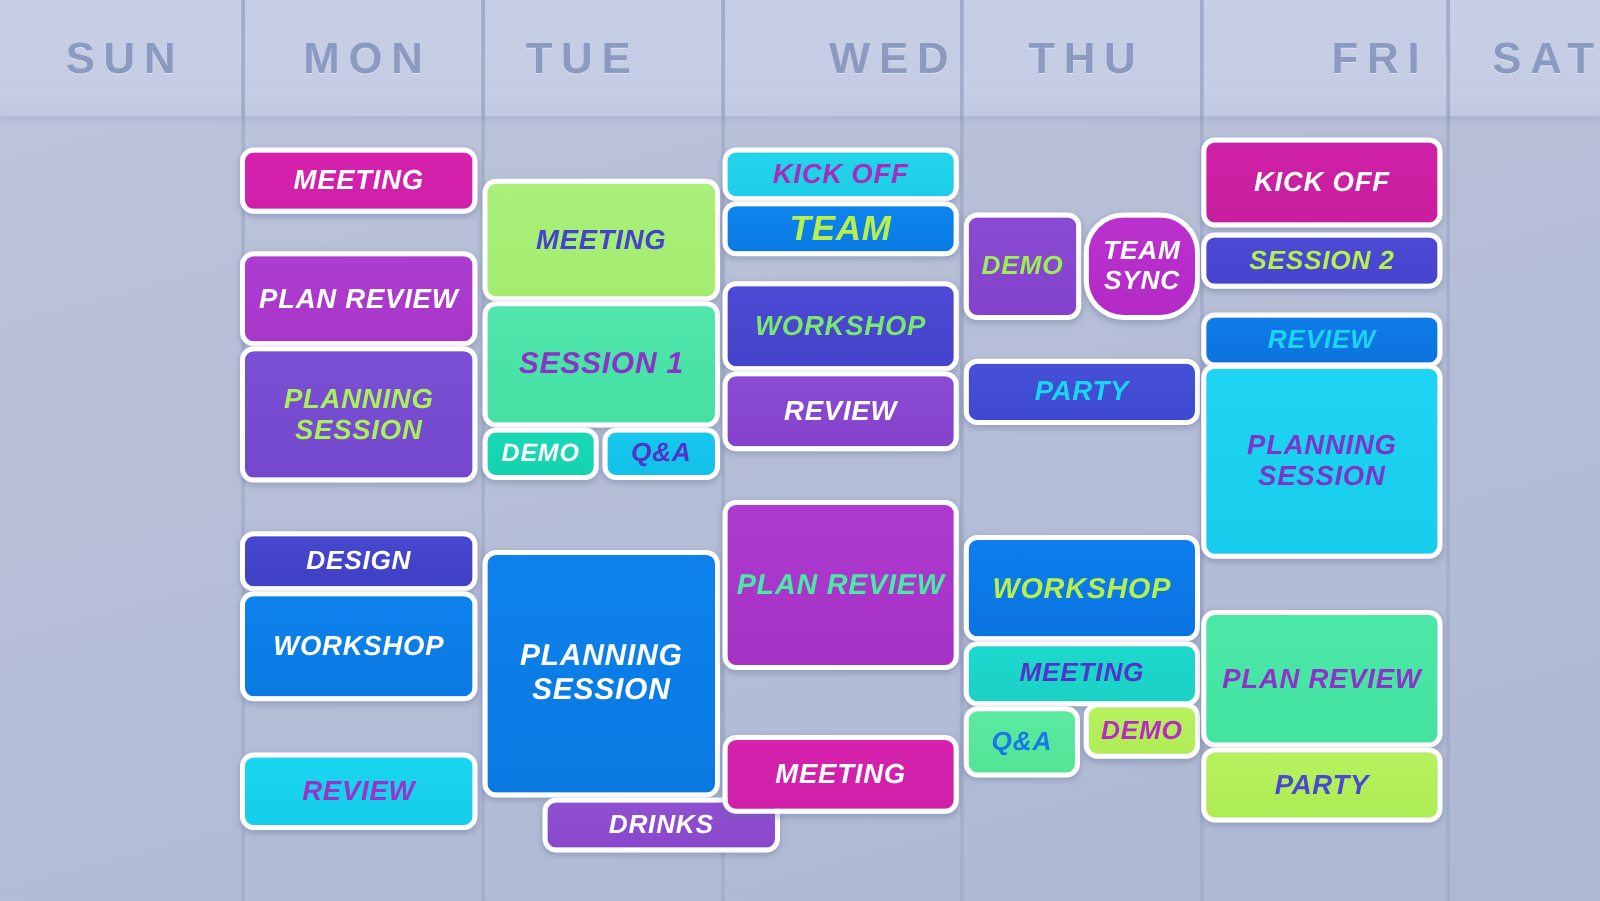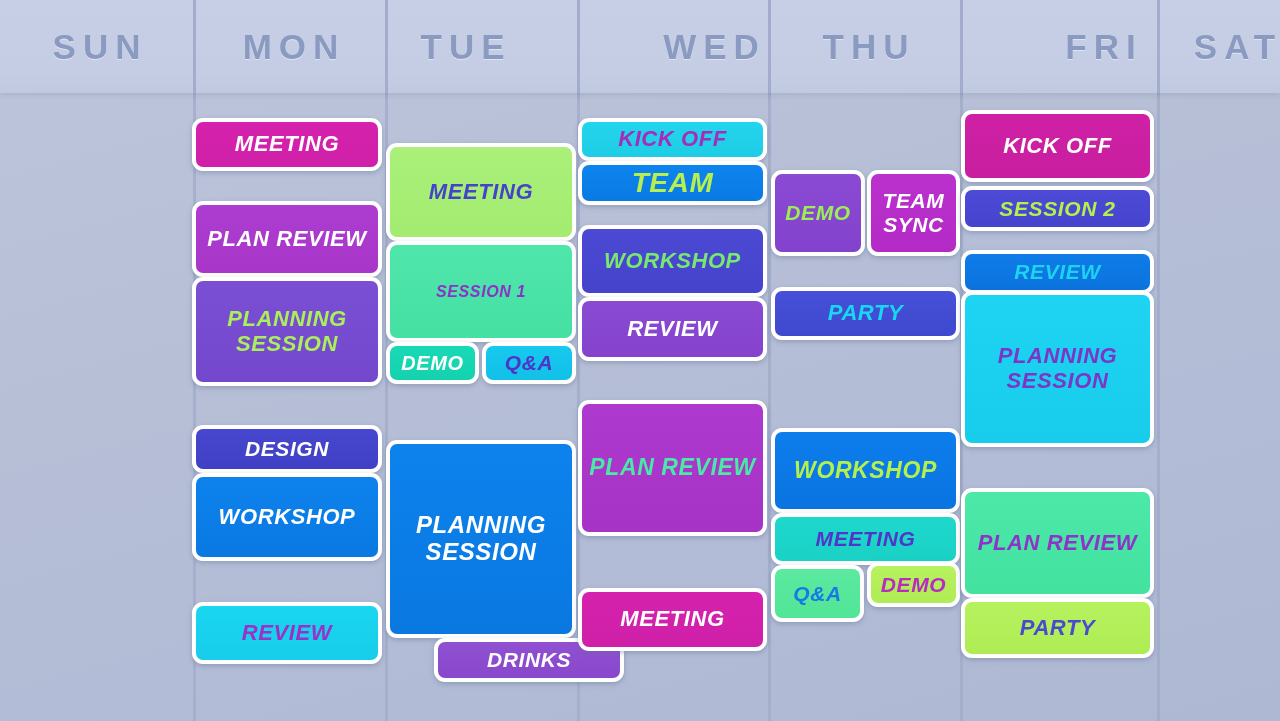--- a/index.html
+++ b/index.html
@@ -117,21 +117,21 @@
       </div>
       <div class="event" style="left: 192px; top: 473px; width: 190px; height: 88px; background: linear-gradient(rgb(13, 130, 237) 0%, rgb(10, 121, 226) 100%); color: rgb(255, 255, 255); font-size: 22px;">
         <span class="evt-label">WORKSHOP</span>
       </div>
       <div class="event" style="left: 192px; top: 602px; width: 190px; height: 62px; background: linear-gradient(rgb(26, 214, 240) 0%, rgb(22, 205, 234) 100%); color: rgb(155, 50, 200); font-size: 22px;">
         <span class="evt-label">REVIEW</span>
       </div>
       <div class="event" style="left: 386px; top: 143px; width: 190px; height: 98px; background: linear-gradient(rgb(170, 240, 122) 0%, rgb(163, 236, 112) 100%); color: rgb(68, 68, 203); font-size: 22px;">
         <span class="evt-label">MEETING</span>
       </div>
-      <div class="event" style="left: 386px; top: 241px; width: 190px; height: 101px; background: linear-gradient(rgb(79, 230, 171) 0%, rgb(70, 224, 163) 100%); color: rgb(140, 50, 200); font-size: 16px;">
+      <div class="event" style="left: 386px; top: 241px; width: 190px; height: 101px; background: linear-gradient(rgb(79, 230, 171) 0%, rgb(70, 224, 163) 100%); color: rgb(140, 50, 200); font-size: 24px;">
         <span class="evt-label">SESSION 1</span>
       </div>
       <div class="event" style="left: 386px; top: 342px; width: 93px; height: 42px; background: linear-gradient(rgb(25, 217, 182) 0%, rgb(20, 210, 174) 100%); color: rgb(255, 255, 255); font-size: 20px;">
         <span class="evt-label">DEMO</span>
       </div>
       <div class="event" style="left: 482px; top: 342px; width: 94px; height: 42px; background: linear-gradient(rgb(23, 200, 239) 0%, rgb(18, 192, 232) 100%); color: rgb(80, 51, 200); font-size: 21px;">
         <span class="evt-label">Q&amp;A</span>
       </div>
       <div class="event" style="left: 386px; top: 440px; width: 190px; height: 198px; background: linear-gradient(rgb(13, 130, 237) 0%, rgb(10, 120, 225) 100%); color: rgb(255, 255, 255); font-size: 24px;">
         <span class="evt-label">PLANNING SESSION</span>
@@ -153,21 +153,21 @@
       </div>
       <div class="event" style="left: 578px; top: 400px; width: 189px; height: 136px; background: linear-gradient(rgb(173, 57, 206) 0%, rgb(166, 50, 198) 100%); color: rgb(73, 233, 166); font-size: 23px;">
         <span class="evt-label">PLAN REVIEW</span>
       </div>
       <div class="event" style="left: 578px; top: 588px; width: 189px; height: 63px; background: linear-gradient(rgb(214, 34, 174) 0%, rgb(207, 31, 167) 100%); color: rgb(255, 255, 255); font-size: 22px;">
         <span class="evt-label">MEETING</span>
       </div>
       <div class="event" style="left: 771px; top: 170px; width: 94px; height: 86px; background: linear-gradient(rgb(138, 74, 212) 0%, rgb(130, 66, 204) 100%); color: rgb(156, 239, 82); font-size: 21px;">
         <span class="evt-label">DEMO</span>
       </div>
-      <div class="event" style="left: 867px; top: 170px; width: 93px; height: 86px; background: linear-gradient(rgb(187, 49, 205) 0%, rgb(180, 42, 198) 100%); color: rgb(255, 255, 255); font-size: 21px;">
+      <div class="event" style="left: 867px; top: 170px; width: 93px; height: 86px; background: linear-gradient(rgb(187, 49, 205) 0%, rgb(180, 42, 198) 100%); color: rgb(255, 255, 255); font-size: 21px; border-radius: 32px;">
         <span class="evt-label">TEAM SYNC</span>
       </div>
       <div class="event" style="left: 771px; top: 287px; width: 189px; height: 53px; background: linear-gradient(rgb(70, 80, 216) 0%, rgb(63, 73, 207) 100%); color: rgb(25, 214, 242); font-size: 22px;">
         <span class="evt-label">PARTY</span>
       </div>
       <div class="event" style="left: 771px; top: 428px; width: 189px; height: 85px; background: linear-gradient(rgb(13, 126, 236) 0%, rgb(10, 116, 225) 100%); color: rgb(180, 240, 78); font-size: 23px;">
         <span class="evt-label">WORKSHOP</span>
       </div>
       <div class="event" style="left: 771px; top: 513px; width: 189px; height: 52px; background: linear-gradient(rgb(31, 216, 205) 0%, rgb(25, 209, 197) 100%); color: rgb(81, 52, 201); font-size: 21px;">
         <span class="evt-label">MEETING</span>

